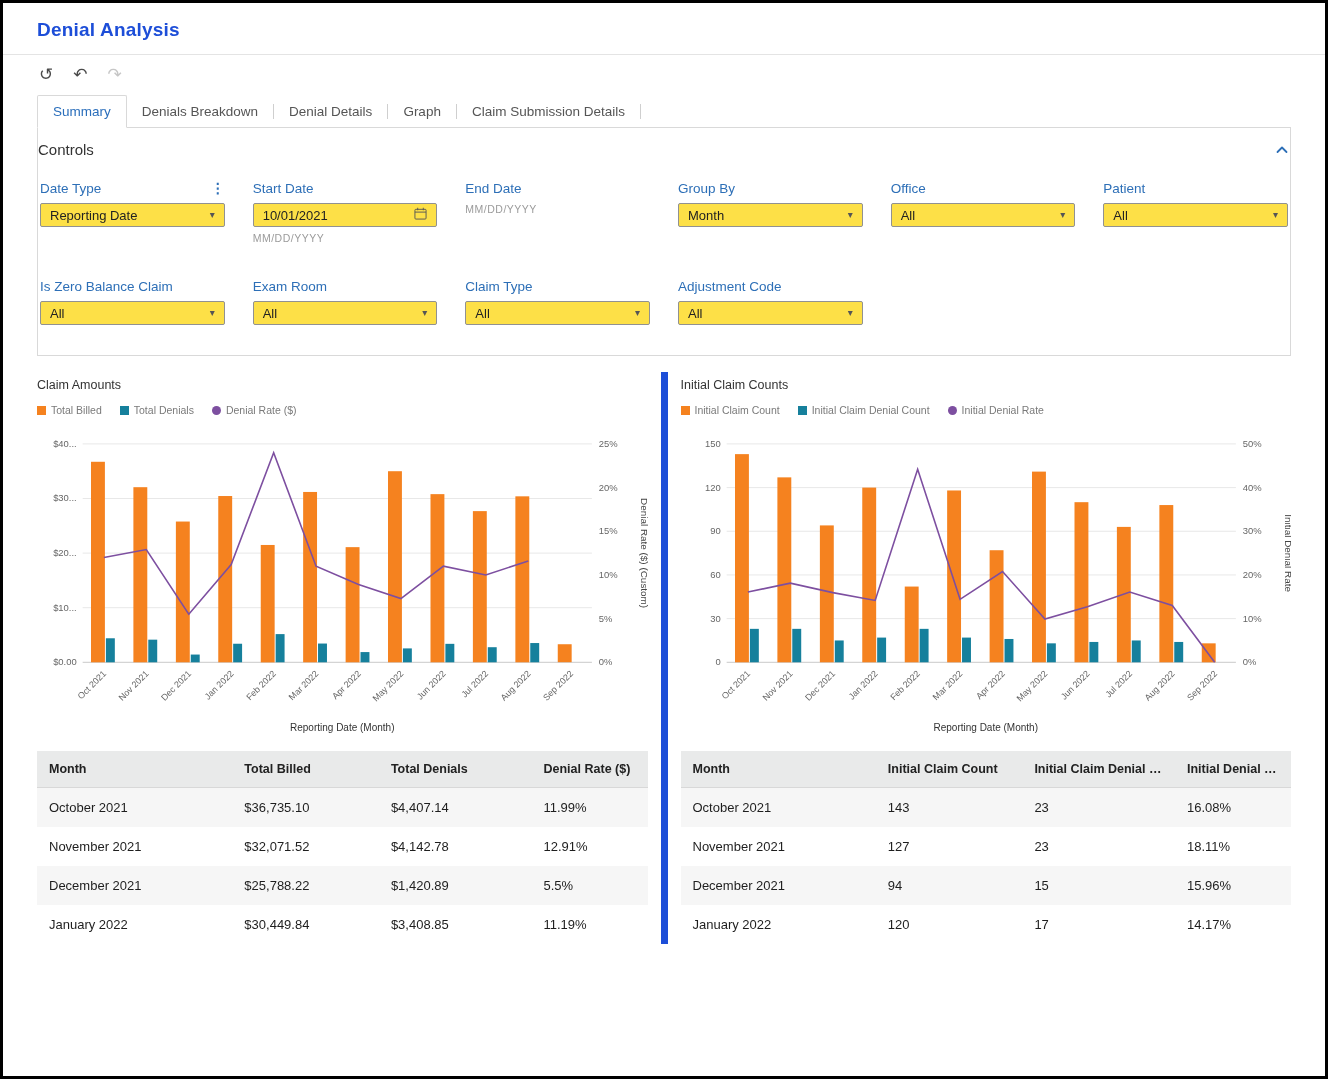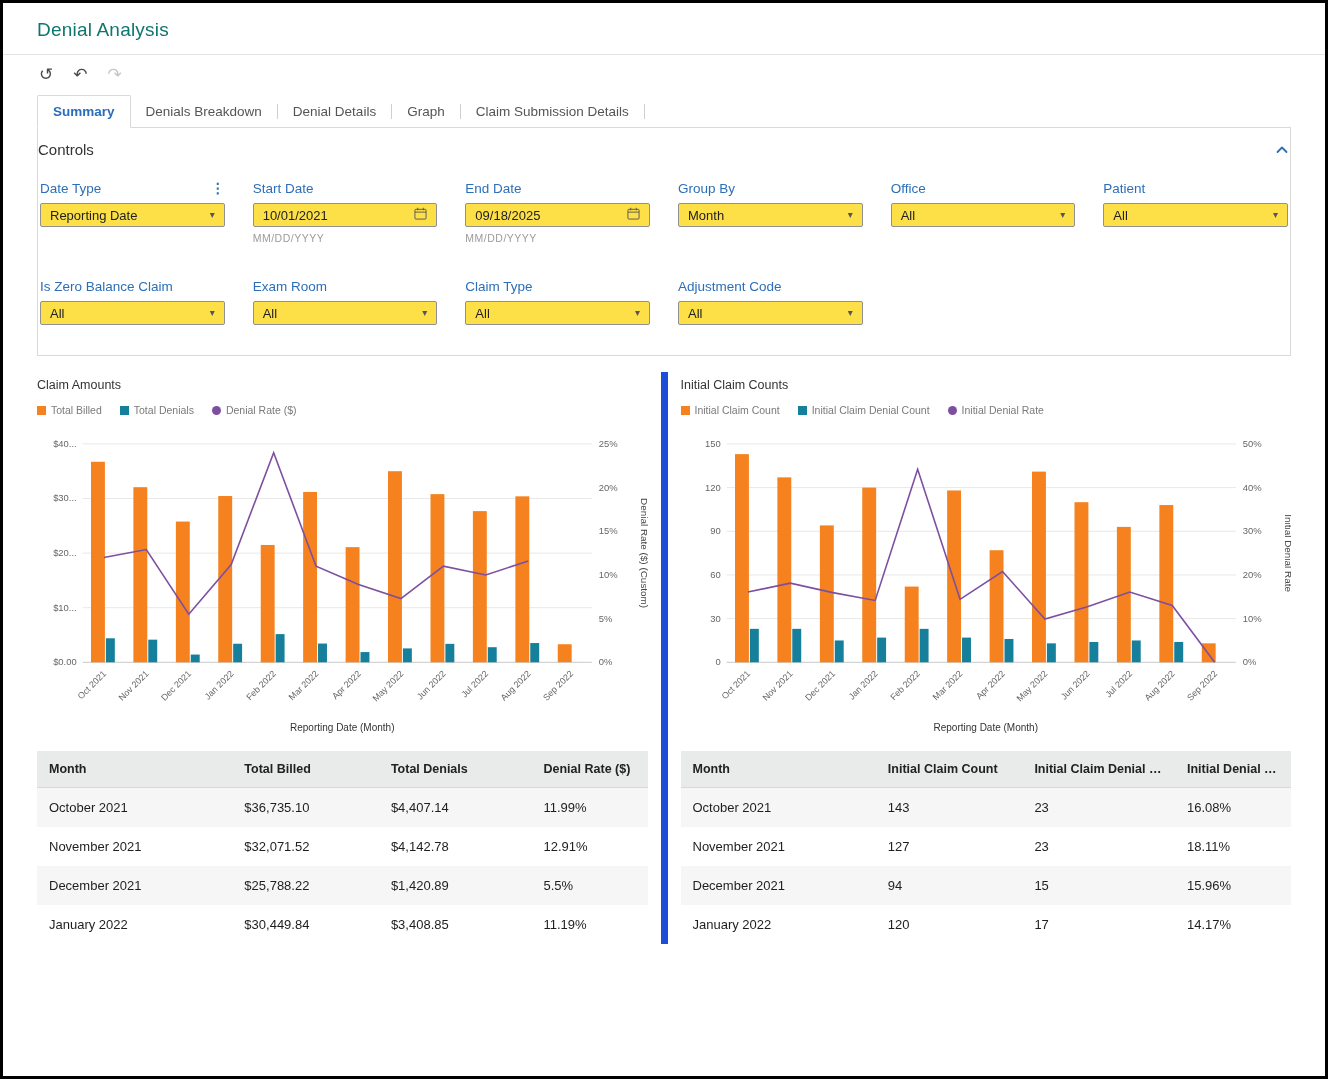--- a/index.html
+++ b/index.html
@@ -1,28 +1,28 @@
 <!DOCTYPE html>
 <html><head>
 <meta charset="utf-8">
 <style>
   *{box-sizing:border-box;margin:0;padding:0}
   html,body{width:1328px;height:1079px}
   body{font-family:"Liberation Sans",sans-serif;background:#fff;color:#222}
   .frame{width:1328px;height:1079px;border:3px solid #000;background:#fff;overflow:hidden}
   .title-bar{padding:16px 34px 13px}
-  .title-bar h1{font-size:19px;font-weight:normal;color:#0f766e;letter-spacing:.2px}
+  .title-bar h1{font-size:19px;font-weight:bold;color:#1d4ed8;letter-spacing:.2px}
   .top-divider{border-bottom:1px solid #e4e4e4}
   .toolbar{display:flex;gap:20px;padding:11px 36px 4px;align-items:center}
   .tool-btn{background:none;border:none;font-size:17px;color:#4a4a4a;cursor:pointer;line-height:1}
   .tool-btn.disabled{color:#c6c6c6}
   .content{padding:0 34px}
   .tabs-row{display:flex;align-items:flex-end;margin-top:8px}
   .tab{padding:8px 15px;font-size:13.5px;color:#555;cursor:pointer;white-space:nowrap}
-  .tab.active{color:#2a6ebb;font-weight:bold;border:1px solid #d9d9d9;border-bottom:1px solid #fff;background:#fff;margin-bottom:-1px;z-index:2;position:relative;border-radius:2px 2px 0 0}
+  .tab.active{color:#2a6ebb;font-weight:normal;border:1px solid #d9d9d9;border-bottom:1px solid #fff;background:#fff;margin-bottom:-1px;z-index:2;position:relative;border-radius:2px 2px 0 0}
   .tab-sep{width:1px;height:15px;background:#cfcfcf;align-self:center}
   .controls-panel{border:1px solid #d9d9d9;padding:13px 0 30px}
   .controls-header{display:flex;justify-content:space-between;align-items:center;margin-bottom:22px}
   .controls-title{font-size:15px;color:#333}
   .collapse-btn{background:none;border:none;cursor:pointer;line-height:0}
   .fields-grid{display:grid;grid-template-columns:repeat(6,1fr);column-gap:28px;row-gap:34px;padding:0 2px}
   .field-label-row{display:flex;justify-content:space-between;align-items:center;margin-bottom:7px;min-height:16px}
   .field-label{font-size:13.5px;color:#2d6fb7}
   .kebab-icon{color:#2d6fb7;font-size:14px;cursor:pointer;line-height:1;font-weight:bold}
   .select,.date-input{display:flex;justify-content:space-between;align-items:center;border:1px solid #919191;border-radius:2px;height:24px;padding:0 9px;font-size:13px;color:#222;background:#fde047;cursor:pointer}
@@ -116,31 +116,20 @@
                   <line x1="10" y1="0.8" x2="10" y2="3.5" stroke="#555"></line>
                 </svg>
             </span>
           </div>
           <div class="hint">MM/DD/YYYY</div>
         </div>
 
         <div class="field">
           <div class="field-label-row">
             <span class="field-label">End Date</span>
-          </div>
-          <div class="date-input">
-            <span>09/18/2025</span>
-            <span>
-              <svg width="13" height="13" viewBox="0 0 14 14">
-                  <rect x="1" y="2.5" width="12" height="10.5" rx="1" fill="none" stroke="#555"></rect>
-                  <line x1="1" y1="5.5" x2="13" y2="5.5" stroke="#555"></line>
-                  <line x1="4" y1="0.8" x2="4" y2="3.5" stroke="#555"></line>
-                  <line x1="10" y1="0.8" x2="10" y2="3.5" stroke="#555"></line>
-                </svg>
-            </span>
           </div>
           <div class="hint">MM/DD/YYYY</div>
         </div>
 
         <div class="field">
           <div class="field-label-row">
             <span class="field-label">Group By</span>
           </div>
           <div class="select">
             <span>Month</span>

